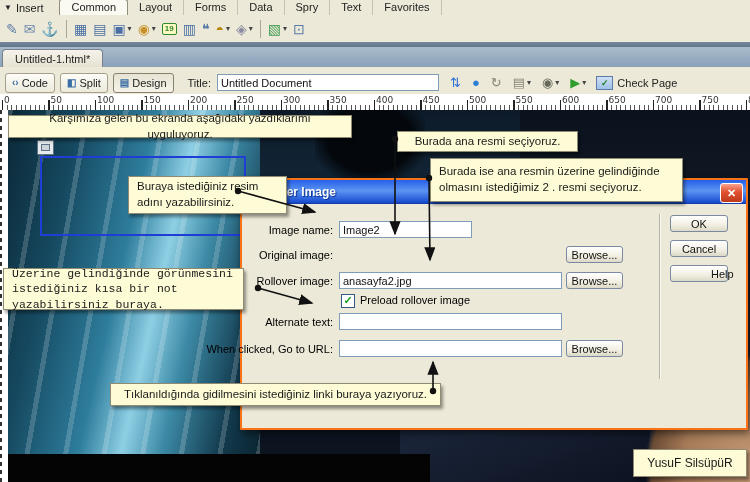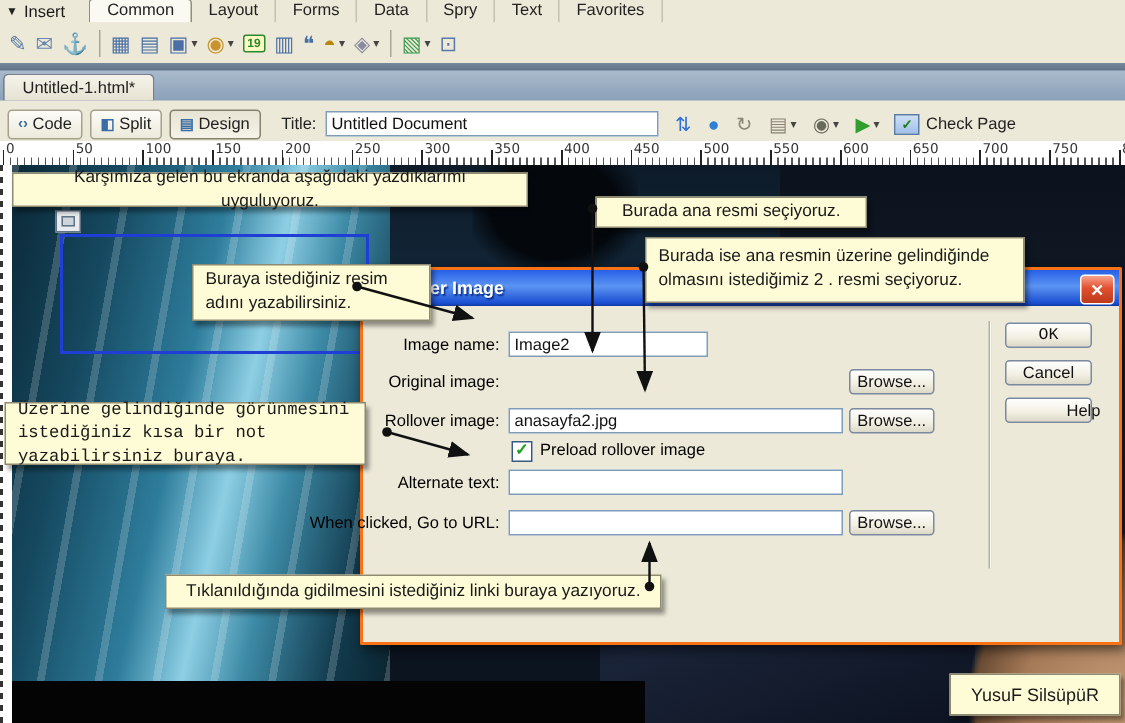--- a/index.html
+++ b/index.html
@@ -96,21 +96,21 @@
              font-size:11px;font-weight:bold;display:flex;align-items:center;justify-content:center;}
   .f-label{position:absolute;right:413px;white-space:nowrap;}
   .f-input{position:absolute;height:17px;border:1px solid #7f9db9;background:#fff;font-size:11px;
            font-family:inherit;padding:0 3px;box-sizing:border-box;color:#111;}
   .xpbtn{background:linear-gradient(#ffffff,#f2efe2 60%,#ddd9c8);border:1px solid #7b8aa0;
          border-radius:3px;font-size:11px;font-family:inherit;color:#111;padding:0;}
   .browse{position:absolute;left:324px;width:57px;height:17px;}
   .dlg-sep{position:absolute;left:417px;top:34px;width:1px;height:165px;background:#b5b1a0;
            border-right:1px solid #fbfaf4;}
   .btn-ok,.btn-cancel,.btn-help{position:absolute;left:428px;width:58px;height:17px;}
-  .btn-ok{top:35px;font-family:Liberation Mono, monospace;} .btn-cancel{top:60px;} .btn-help{top:85px;padding-left:40px;}
+  .btn-ok{top:35px;} .btn-cancel{top:60px;} .btn-help{top:85px;padding-left:40px;}
   .checkbox{position:absolute;left:99px;top:114px;width:12px;height:12px;background:#fff;
             border:1px solid #365a84;display:flex;align-items:center;justify-content:center;}
   .check{color:#1da11d;font-size:11px;font-weight:bold;line-height:1;margin-top:-2px;}
   .cb-label{position:absolute;left:118px;top:114px;}
 
   
   .callout{position:absolute;background:#fefcd6;border:1px solid #8f8a72;
            box-shadow:2px 3px 3px rgba(0,0,0,.4);font-size:11.5px;color:#1a1a1a;z-index:40;
            display:flex;align-items:center;padding:2px 8px;box-sizing:border-box;line-height:1.35;}
   .c1{left:8px;top:5px;width:344px;height:23px;justify-content:center;text-align:center;}

